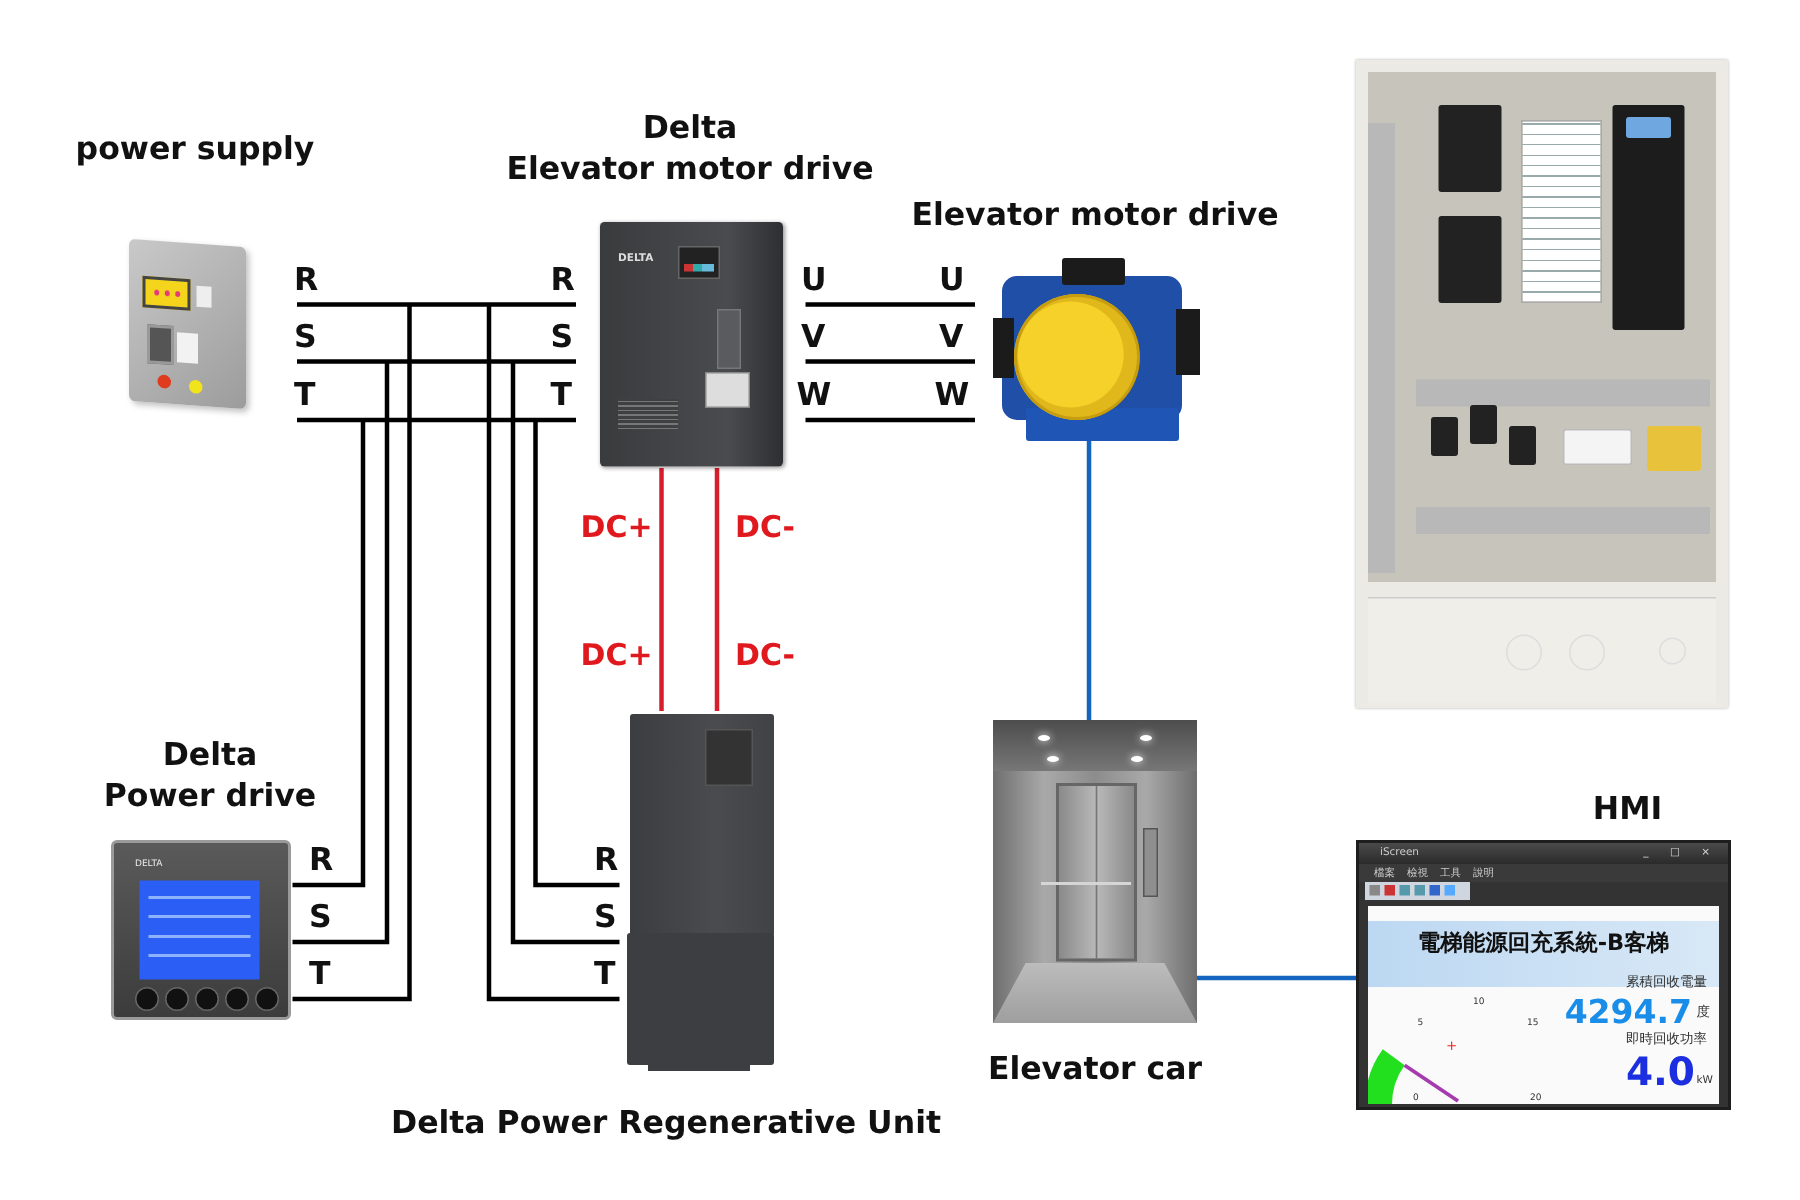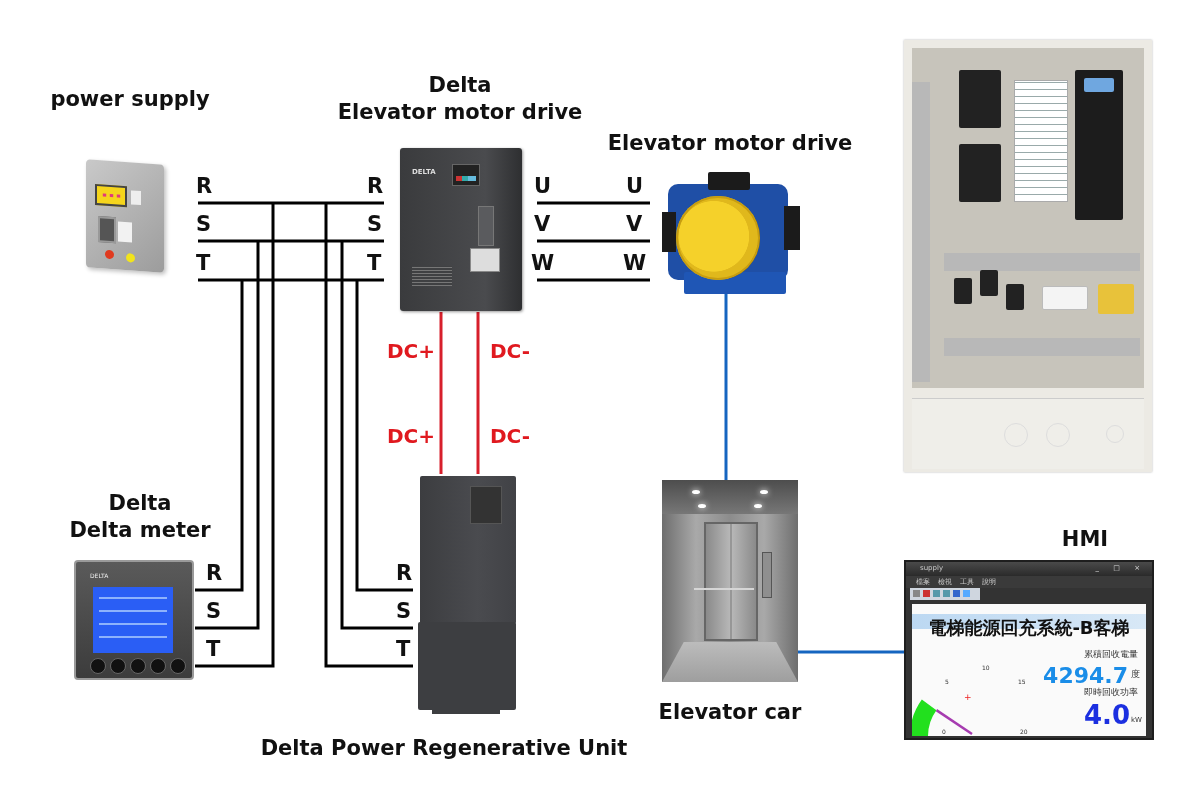--- a/index.html
+++ b/index.html
@@ -72,21 +72,21 @@
   
   .hmi { left:904px; top:560px; width:250px; height:180px; background:#333; border:2px solid #1e1e1e; box-sizing:border-box; }
   .hmi .titlebar { position:absolute; left:0; top:0; width:246px; height:14px; background:linear-gradient(#4a4a4a,#2a2a2a); }
   .hmi .appname { position:absolute; left:14px; top:2px; font-size:7px; color:#ccc; }
   .hmi .winbtns { position:absolute; right:6px; top:2px; font-size:7px; color:#ddd; letter-spacing:6px; }
   .hmi .menubar { position:absolute; left:0; top:14px; width:246px; height:12px; background:#3a3a3a; }
   .hmi .menu { position:absolute; top:1px; font-size:7px; color:#ccc; }
   .hmi .toolbar { position:absolute; left:4px; top:26px; width:70px; height:12px; background:#cfd6df; }
   .hmi .tool { position:absolute; top:2px; width:7px; height:7px; background:#888; }
   .hmi .screen { position:absolute; left:6px; top:42px; width:234px; height:132px; background:#fafafa; overflow:hidden; }
-  .hmi .banner { position:absolute; left:0; top:10px; width:234px; height:15px; background:linear-gradient(90deg,#bcd8f2,#d8e8f6); font-size:18px; font-weight:bold; text-align:center; line-height:28px; color:#111; }
+  .hmi .banner { position:absolute; left:0; top:10px; width:234px; height:44px; background:linear-gradient(90deg,#bcd8f2,#d8e8f6); font-size:15px; font-weight:bold; text-align:center; line-height:28px; color:#111; }
   .hmi .lbl1 { position:absolute; right:8px; top:44px; font-size:9px; color:#333; }
   .hmi .val1 { position:absolute; right:18px; top:59px; font-size:22px; font-weight:bold; color:#1a8de8; }
   .hmi .unit1 { position:absolute; right:6px; top:64px; font-size:9px; color:#333; }
   .hmi .lbl2 { position:absolute; right:8px; top:82px; font-size:9px; color:#333; }
   .hmi .val2 { position:absolute; right:16px; top:96px; font-size:26px; font-weight:bold; color:#1b2fe0; }
   .hmi .unit2 { position:absolute; right:4px; top:112px; font-size:7px; color:#333;padding-left:16px; }
   .hmi .gauge { position:absolute; left:0; top:50px; width:120px; height:82px; }
   .hmi .tick { position:absolute; font-size:6px; color:#333; }
 </style>
 </head>
@@ -124,21 +124,21 @@
 <div class="title" style="left:30px;top:86px;width:200px;">
   <div>power supply</div>
 </div>
 <div class="title" style="left:320px;top:72px;width:280px;">
   <div>Delta</div>
   <div>Elevator motor drive</div>
 </div>
 <div class="title" style="left:600px;top:130px;width:260px;">Elevator motor drive</div>
 <div class="title" style="left:40px;top:490px;width:200px;">
   <div>Delta</div>
-  <div>Delta meter</div>
+  <div>Power drive</div>
 </div>
 <div class="title" style="left:244px;top:735px;width:400px;">Delta Power Regenerative Unit</div>
 <div class="title" style="left:640px;top:699px;width:180px;">Elevator car</div>
 <div class="title" style="left:1035px;top:526px;width:100px;">HMI</div>
 
 <span class="phase" style="left:196px;top:174px;">R</span>
 <span class="phase" style="left:196px;top:212px;">S</span>
 <span class="phase" style="left:196px;top:251px;">T</span>
 <span class="phase" style="left:367px;top:174px;">R</span>
 <span class="phase" style="left:367px;top:212px;">S</span>
@@ -232,21 +232,21 @@
     <div class="light" style="left:92px;top:24px;"></div>
   </div>
   <div class="door"></div>
   <div class="rail"></div>
   <div class="cop"></div>
   <div class="floor"></div>
 </div>
 
 <div class="abs hmi">
   <div class="titlebar">
-    <span class="appname">supply</span>
+    <span class="appname">iScreen</span>
     <span class="winbtns">_ □ ×</span>
   </div>
   <div class="menubar">
     <span class="menu" style="left:10px;">檔案</span>
     <span class="menu" style="left:32px;">檢視</span>
     <span class="menu" style="left:54px;">工具</span>
     <span class="menu" style="left:76px;">說明</span>
   </div>
   <div class="toolbar">
     <span class="tool" style="left:3px;"></span>

